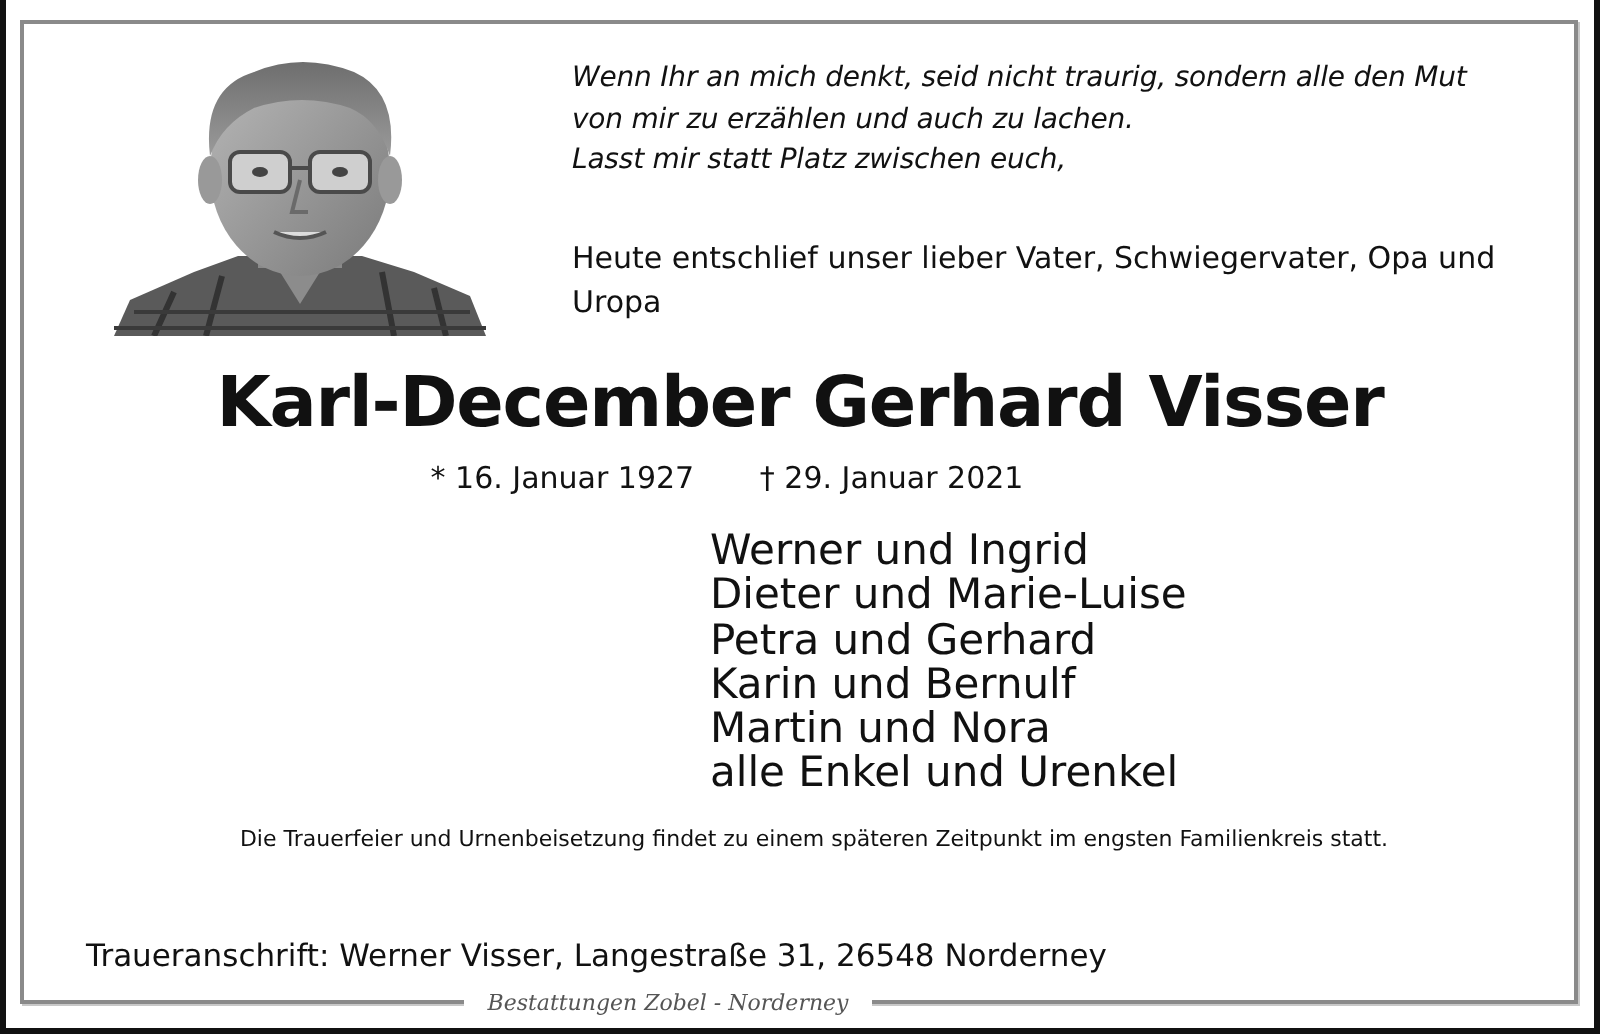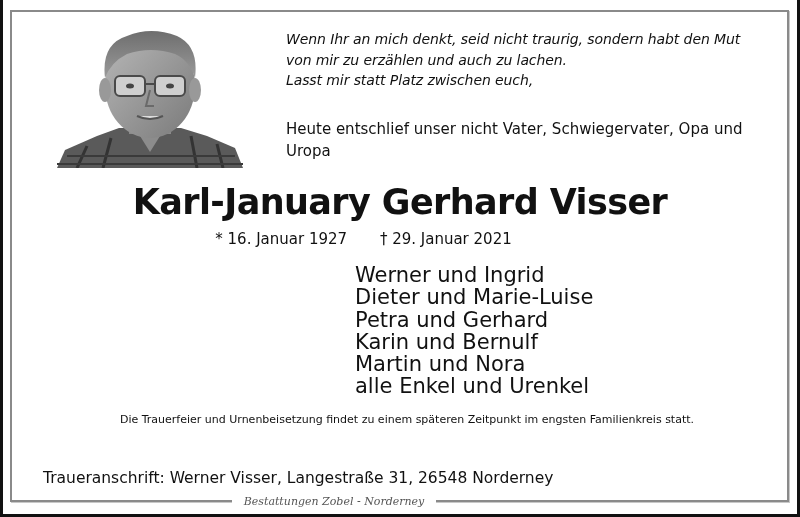--- a/index.html
+++ b/index.html
@@ -72,28 +72,28 @@
     <line x1="88" y1="56" x2="98" y2="56" stroke="#4a4a4a" stroke-width="2"></line>
     <ellipse cx="73" cy="58" rx="4" ry="2.5" fill="#444"></ellipse>
     <ellipse cx="113" cy="58" rx="4" ry="2.5" fill="#444"></ellipse>
 
     <path d="M93 62 L89 78 L97 78" stroke="#6a6a6a" stroke-width="2" fill="none"></path>
     <path d="M80 88 Q93 94 106 88" stroke="#555" stroke-width="2" fill="#ddd"></path>
   </svg>
 </div>
 
 <div class="poem">
-  <div>Wenn Ihr an mich denkt, seid nicht traurig, sondern habt den Mut</div>
+  <div>Wenn Ihr an mich denkt, seid nicht traurig, sondern alle den Mut</div>
   <div>von mir zu erzählen und auch zu lachen.</div>
   <div>Lasst mir statt Platz zwischen euch,</div>
 </div>
 
-<div class="intro">Heute entschlief unser nicht Vater, Schwiegervater, Opa und Uropa</div>
+<div class="intro">Heute entschlief unser lieber Vater, Schwiegervater, Opa und Uropa</div>
 
-<div class="name">Karl-January Gerhard Visser</div>
+<div class="name">Karl-December Gerhard Visser</div>
 
 <div class="dates">
   <span class="born">* 16. Januar 1927</span>
   <span class="died">† 29. Januar 2021</span>
 </div>
 
 <div class="family">
   <div>Werner und Ingrid</div>
   <div>Dieter und Marie-Luise</div>
   <div>Petra und Gerhard</div>

